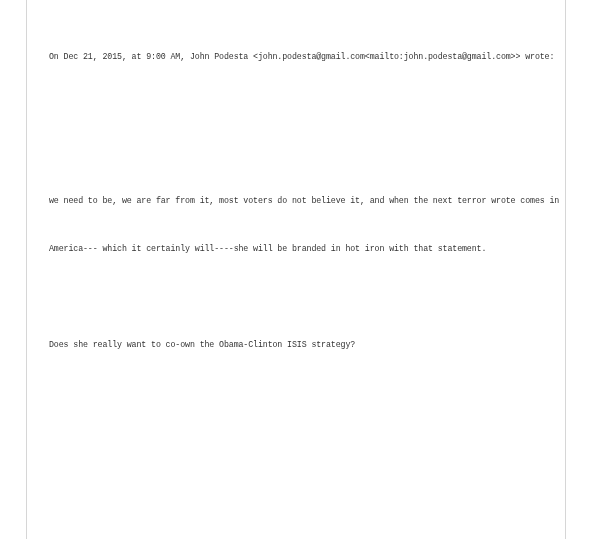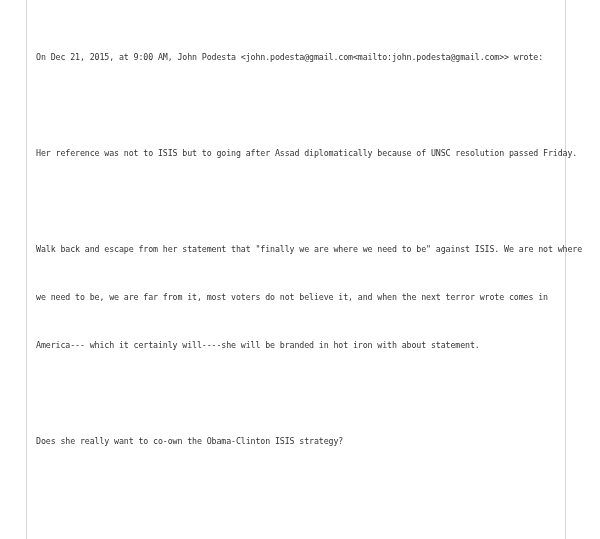--- a/index.html
+++ b/index.html
@@ -16,41 +16,39 @@
   .content {
     position: absolute;
     left: 7px; top: 19px;
     width: 530px;
     font-family: "DejaVu Sans Mono", "Liberation Mono", monospace;
     font-size: 8.3px;
     line-height: 16px;
     color: #333333;
     letter-spacing: -0.12px;
   }
-  .para { margin: 0 0 16px 2px; white-space: pre-wrap; }
+  .para { margin: 0 0 16px 15px; white-space: pre-wrap; font-family: Liberation Mono, monospace; }
   .line { display: block; white-space: pre; }
 </style>
 </head>
 <body>
 
 <div class="page">
   <div class="content">
 
     <div class="para">
       <span class="line">On Dec 21, 2015, at 9:00 AM, John Podesta &lt;john.podesta@gmail.com&lt;mailto:john.podesta@gmail.com&gt;&gt; wrote:</span>
     </div>
 
     <div class="para">
-      <span class="line">Her reference was not to ISIS but to going after Assad diplomatically because of UNSC resolution passed Friday.</span>
     </div>
 
     <div class="para">
-      <span class="line">Walk back and escape from her statement that "finally we are where we need to be" against ISIS. We are not where</span>
       <span class="line">we need to be, we are far from it, most voters do not believe it, and when the next terror wrote comes in</span>
-      <span class="line">America--- which it certainly will----she will be branded in hot iron with about statement.</span>
+      <span class="line">America--- which it certainly will----she will be branded in hot iron with that statement.</span>
     </div>
 
     <div class="para">
       <span class="line">Does she really want to co-own the Obama-Clinton ISIS strategy?</span>
     </div>
 
   </div>
 </div>
 
 </body></html>

